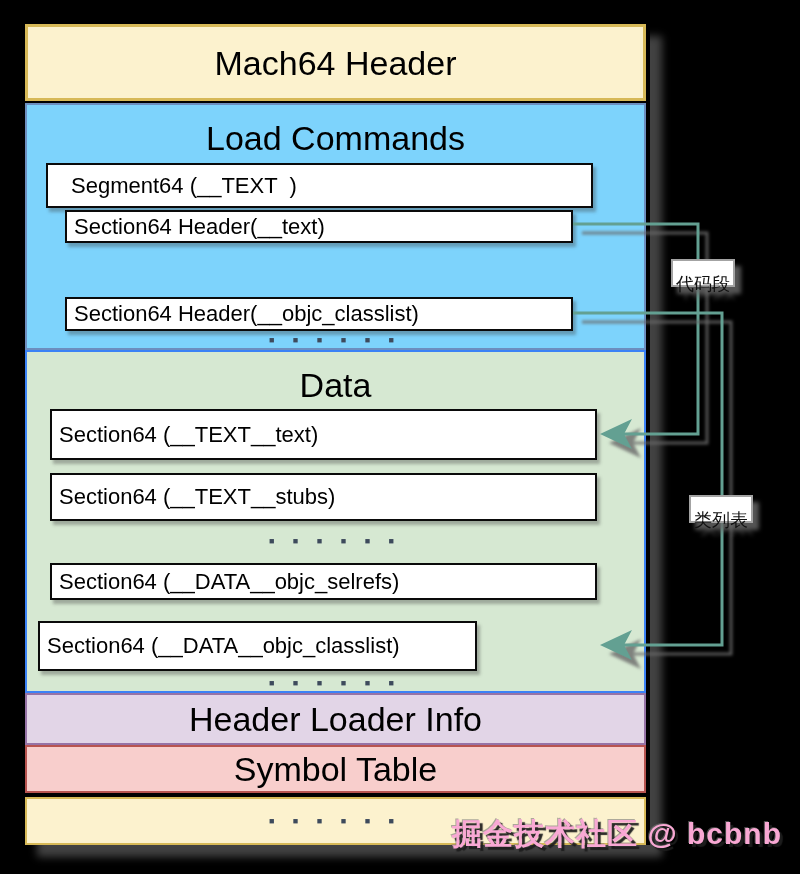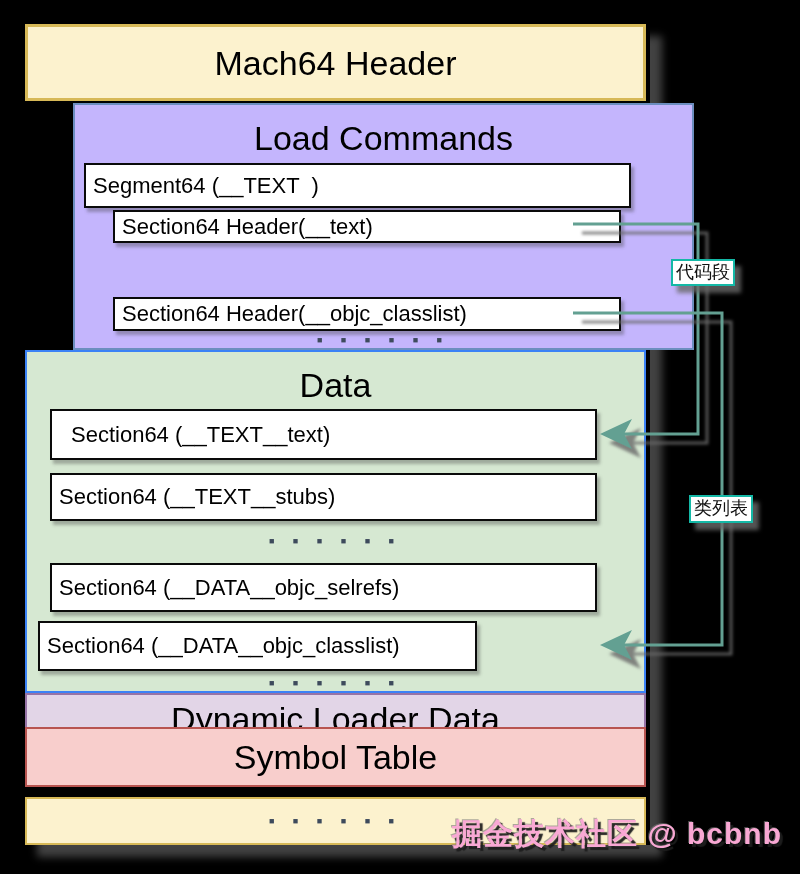--- a/index.html
+++ b/index.html
@@ -16,24 +16,24 @@
     box-shadow:12px 12px 8px rgba(88,88,88,0.75);
   }
   .section{position:absolute;left:0;width:621px;box-sizing:border-box;}
   .sec-title{
     width:100%;text-align:center;color:#000;
     font-size:34px;line-height:32px;white-space:pre;
   }
   .flexmid{display:flex;align-items:center;justify-content:center;}
 
   .sec-mach  {top:0;   height:77px; background:#FCF2CE;border:3px solid #D7B957;}
-  .sec-load  {top:79px; height:247px;background:#c4b5fd;border:2px solid #6C8EBF;margin-left:48px;}
+  .sec-load  {top:79px; height:247px;background:#7dd3fc;border:2px solid #6C8EBF;}
   .sec-data  {top:326px;height:343px;background:#D6E8D2;border:2px solid #3b82f6;}
   .sec-dyld  {top:669px;height:52px; background:#E2D5E7;border:2px solid #9673A6;}
-  .sec-sym   {top:703px;height:60px; background:#F8CECC;border:2px solid #B85450;justify-content:center;}
+  .sec-sym   {top:721px;height:48px; background:#F8CECC;border:2px solid #B85450;justify-content:center;}
   .sec-tail  {top:773px;height:48px; background:#FCF2CE;border:2px solid #D7B957;}
 
   
   .wbox{
     position:absolute;background:#fff;border:2px solid #0a0a0a;
     box-sizing:border-box;display:flex;align-items:center;
     box-shadow:3px 4px 3px rgba(55,55,55,0.35);
   }
   .wbox span{
     font-size:22px;color:#000;padding-left:7px;white-space:pre;
@@ -48,25 +48,25 @@
 
   
   .connectors{
     position:absolute;left:0;top:0;width:800px;height:874px;
     pointer-events:none;
   }
   .congrp{filter:drop-shadow(9px 9px 1.5px rgba(105,105,105,0.8));}
 
   
   .conlabel{
-    position:absolute;background:#fff;border:2px solid #14b8a6;
+    position:absolute;background:#fff;border:2px solid #a3a3a3;
     font-size:18px;line-height:22px;color:#111;text-align:left;
     box-sizing:border-box;
     filter:drop-shadow(6px 7px 2px rgba(105,105,105,0.8));
-    z-index:5;white-space:nowrap;padding:0 3px;
+    z-index:5;white-space:nowrap;padding:12px 3px;
   }
   .lbl-code{left:671px;top:259px;min-width:60px;height:27px;}
   .lbl-class{left:689px;top:495px;min-width:64px;height:28px;}
 
   
   .watermark{
     position:absolute;right:18px;top:814px;
     font-size:30px;font-weight:bold;color:#f9a8d4;letter-spacing:1px;
     text-shadow:3px 3px 1px rgba(30,30,30,0.95), -1px -1px 0 rgba(120,120,120,0.6);
     z-index:6;white-space:nowrap;
@@ -79,62 +79,62 @@
 
   <div class="diagram">
 
     <div class="section sec-mach flexmid">
       <div class="sec-title">Mach64 Header</div>
     </div>
 
     <div class="section sec-load">
       <div class="sec-title" style="position:absolute;top:17px;">Load Commands</div>
 
-      <div class="wbox" style="left:9px;top:58px;width:547px;height:45px;">
+      <div class="wbox" style="left:19px;top:58px;width:547px;height:45px;padding-left:16px;">
         <span>Segment64 (__TEXT  )</span>
       </div>
 
       <div class="wbox" style="left:38px;top:105px;width:508px;height:33px;">
         <span>Section64 Header(__text)</span>
       </div>
 
 
       <div class="wbox" style="left:38px;top:192px;width:508px;height:34px;">
         <span>Section64 Header(__objc_classlist)</span>
       </div>
 
       <div class="dots" style="top:228px;">■ ■ ■ ■ ■ ■</div>
     </div>
 
     <div class="section sec-data">
       <div class="sec-title" style="position:absolute;top:17px;">Data</div>
 
-      <div class="wbox" style="left:23px;top:57px;width:547px;height:51px;padding-left:12px;">
+      <div class="wbox" style="left:23px;top:57px;width:547px;height:51px;">
         <span>Section64 (__TEXT__text)</span>
       </div>
 
       <div class="wbox" style="left:23px;top:121px;width:547px;height:48px;">
         <span>Section64 (__TEXT__stubs)</span>
       </div>
 
       <div class="dots" style="top:182px;">■ ■ ■ ■ ■ ■</div>
 
-      <div class="wbox" style="left:23px;top:211px;width:547px;height:49px;">
+      <div class="wbox" style="left:23px;top:211px;width:547px;height:37px;">
         <span>Section64 (__DATA__objc_selrefs)</span>
       </div>
 
       <div class="wbox" style="left:11px;top:269px;width:439px;height:50px;">
         <span>Section64 (__DATA__objc_classlist)</span>
       </div>
 
       <div class="dots" style="top:324px;">■ ■ ■ ■ ■ ■</div>
     </div>
 
     <div class="section sec-dyld flexmid">
-      <div class="sec-title">Dynamic Loader Data</div>
+      <div class="sec-title">Header Loader Info</div>
     </div>
 
     <div class="section sec-sym flexmid">
       <div class="sec-title">Symbol Table</div>
     </div>
 
     <div class="section sec-tail flexmid">
       <div class="dots" style="position:static;">■ ■ ■ ■ ■ ■</div>
     </div>
 

